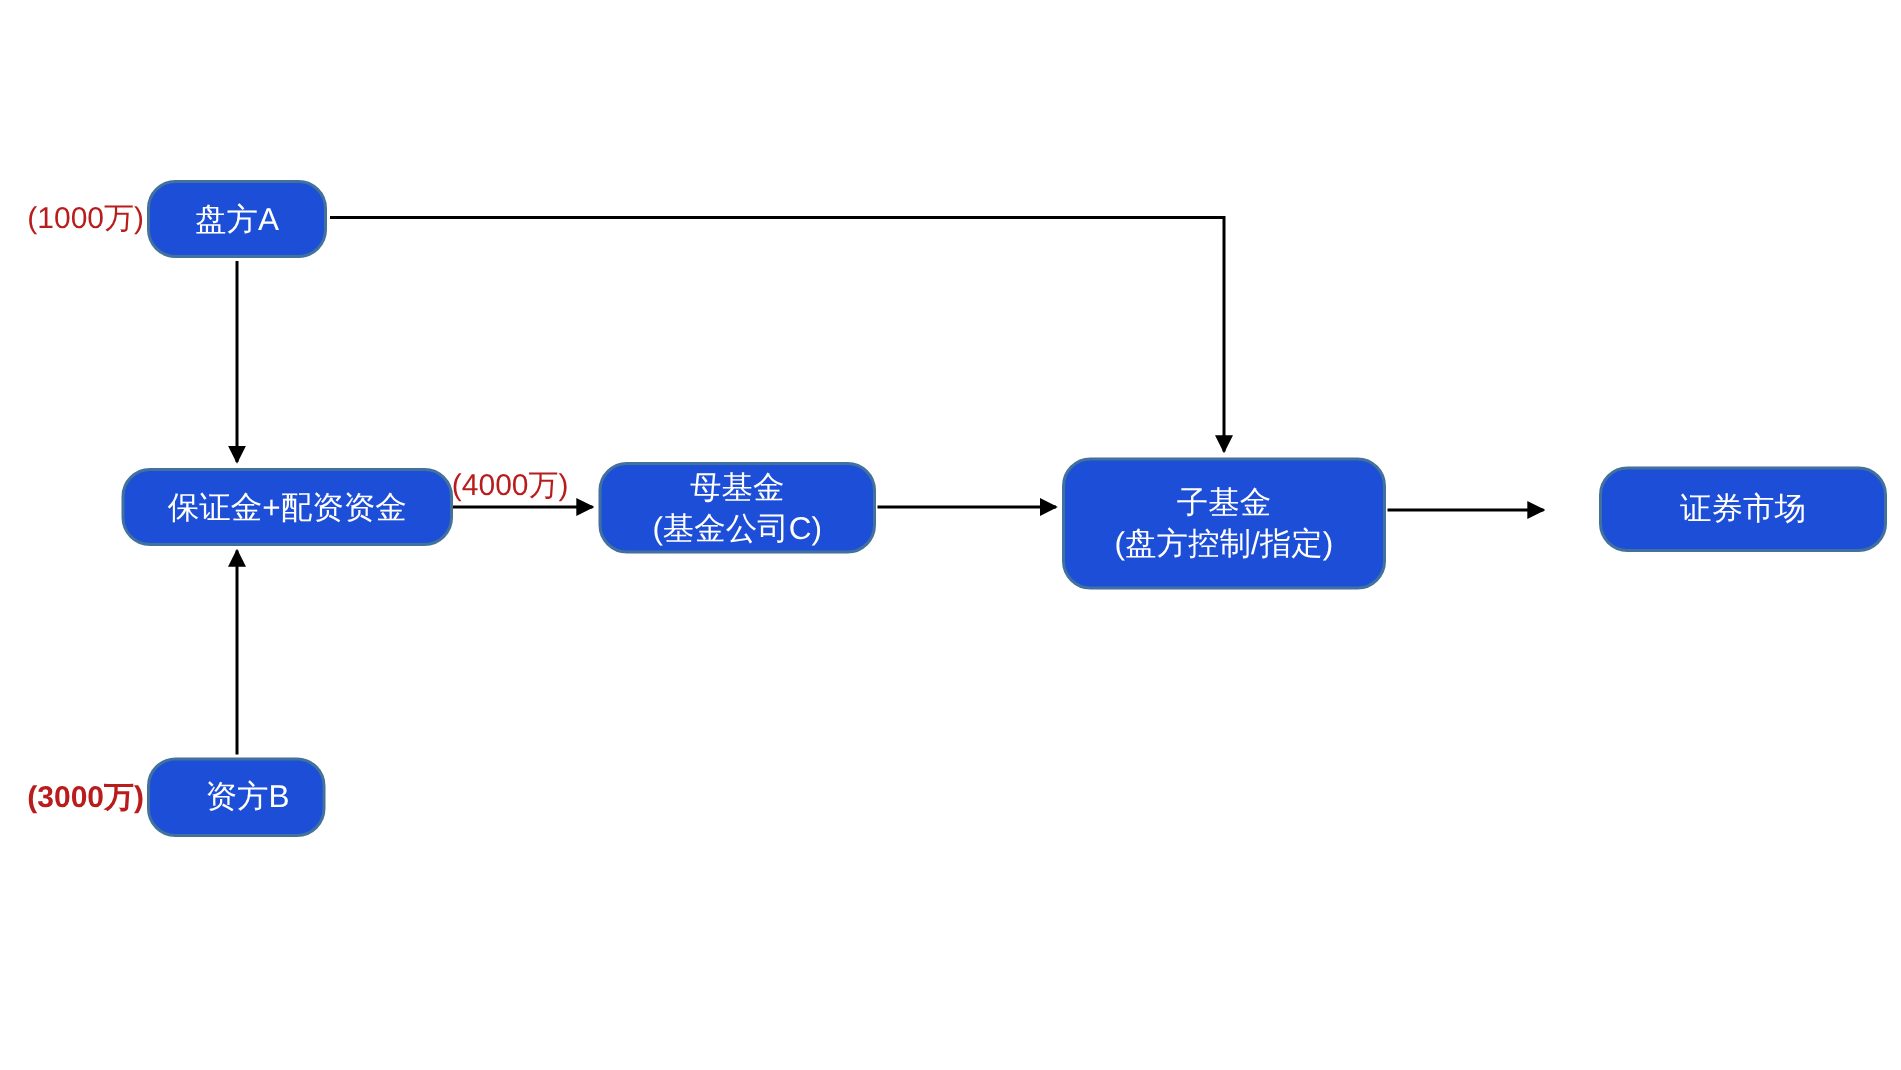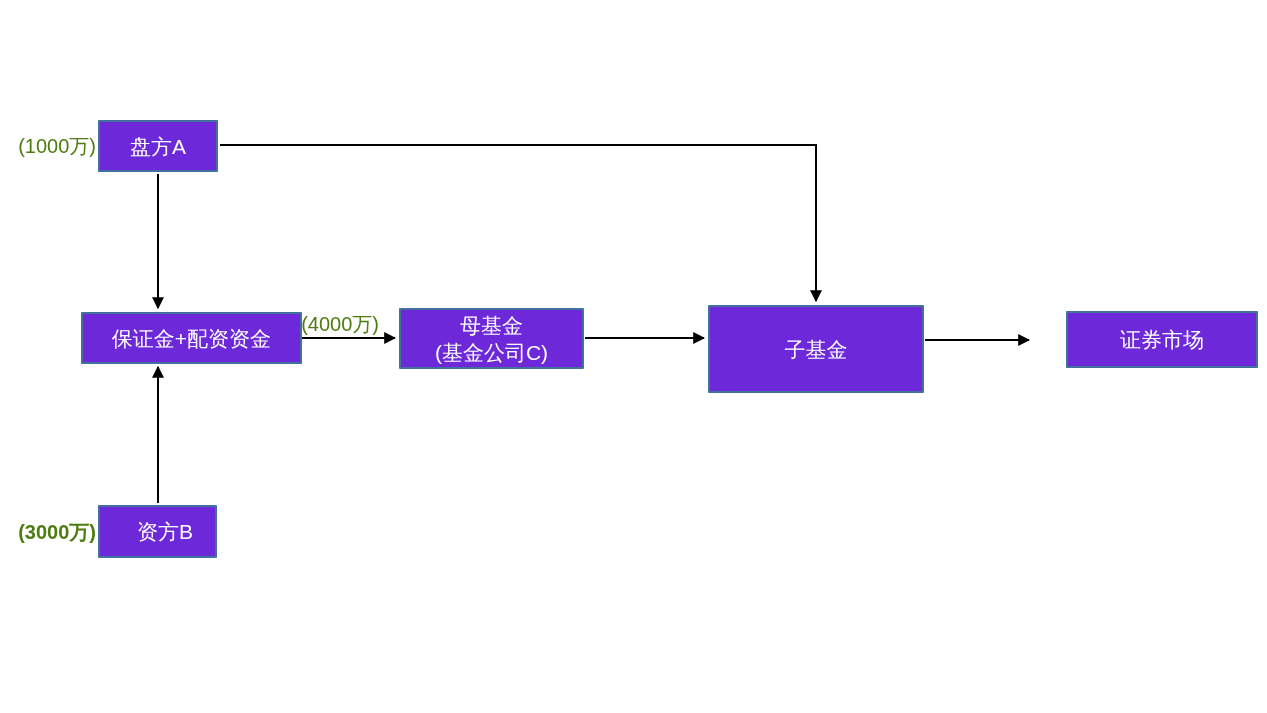--- a/index.html
+++ b/index.html
@@ -18,37 +18,37 @@
   .edges {
     position: absolute;
     left: 0;
     top: 0;
     z-index: 1;
   }
   .node {
     position: absolute;
     z-index: 2;
     box-sizing: border-box;
-    background: #6d28d9;
+    background: #1d4ed8;
     border: 2px solid #41719c;
-    border-radius: 1px;
+    border-radius: 19px;
     color: #ffffff;
     display: flex;
     flex-direction: column;
     align-items: center;
     justify-content: center;
     text-align: center;
     font-size: 21px;
     line-height: 27px;
     white-space: nowrap;
   }
   .amount {
     position: absolute;
     z-index: 2;
-    color: #4d7c0f;
+    color: #b91c1c;
     font-size: 20px;
     line-height: 26px;
     white-space: nowrap;
   }
   .amount.right { text-align: right; }
   .amount.center { text-align: right; }
 </style>
 </head>
 <body>
 
@@ -86,20 +86,21 @@
     <span>资方B</span>
   </div>
 
   <div class="node" style="left:399px; top:308px; width:185px; height:61px;">
     <span>母基金</span>
     <span>(基金公司C)</span>
   </div>
 
   <div class="node" style="left:708px; top:305px; width:216px; height:88px;">
     <span>子基金</span>
+    <span>(盘方控制/指定)</span>
   </div>
 
   <div class="node" style="left:1066px; top:311px; width:192px; height:57px;">
     <span>证券市场</span>
   </div>
 
   <div class="amount right" style="left:6px; top:133px; width:90px;">(1000万)</div>
 
   <div class="amount right" style="left:6px; top:519px; width:90px;font-weight:bold;">(3000万)</div>
 

